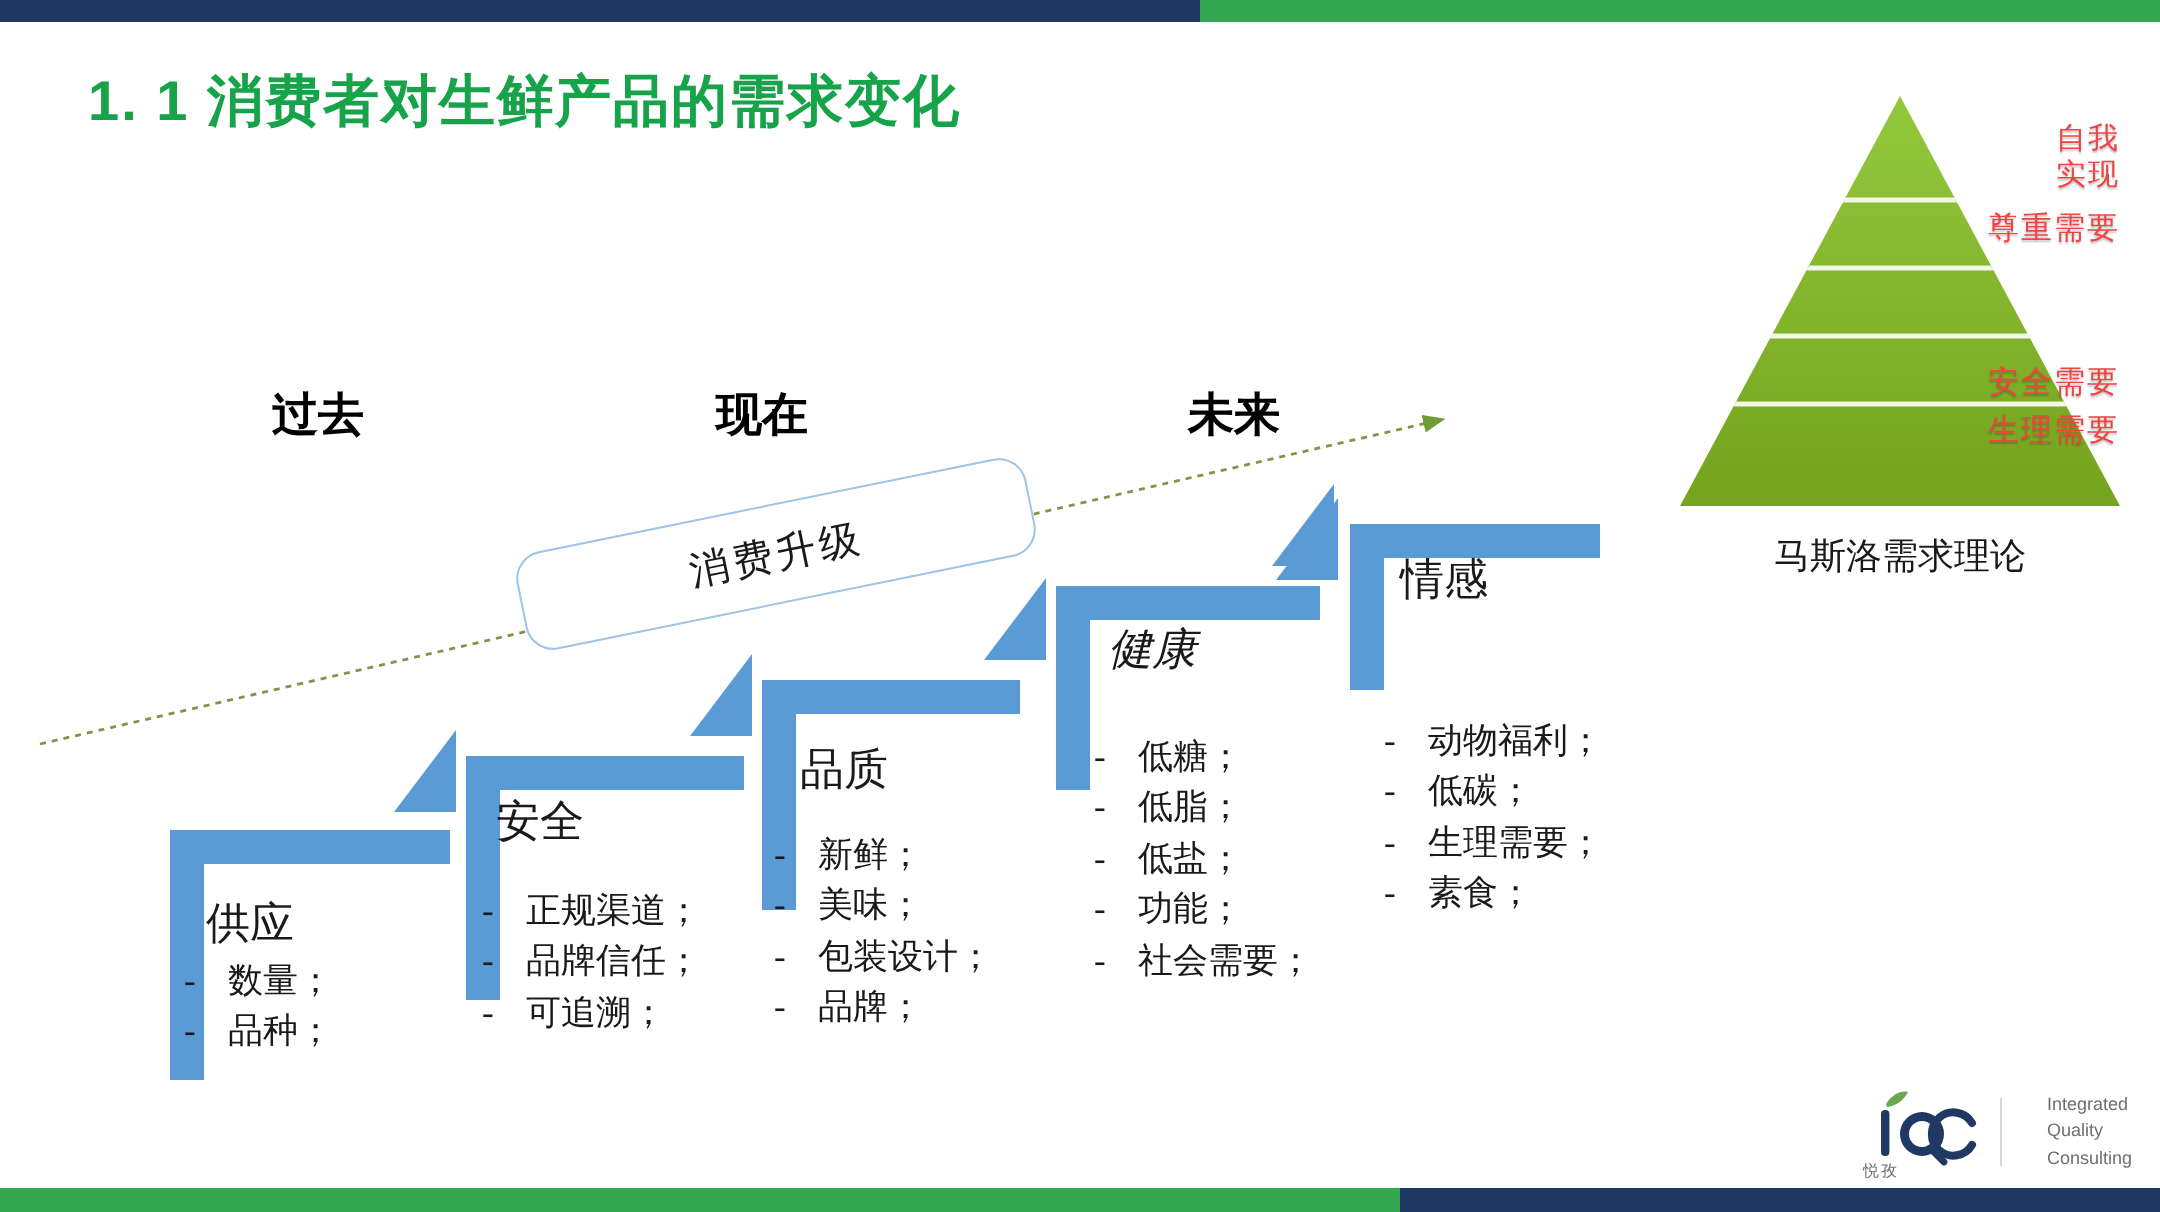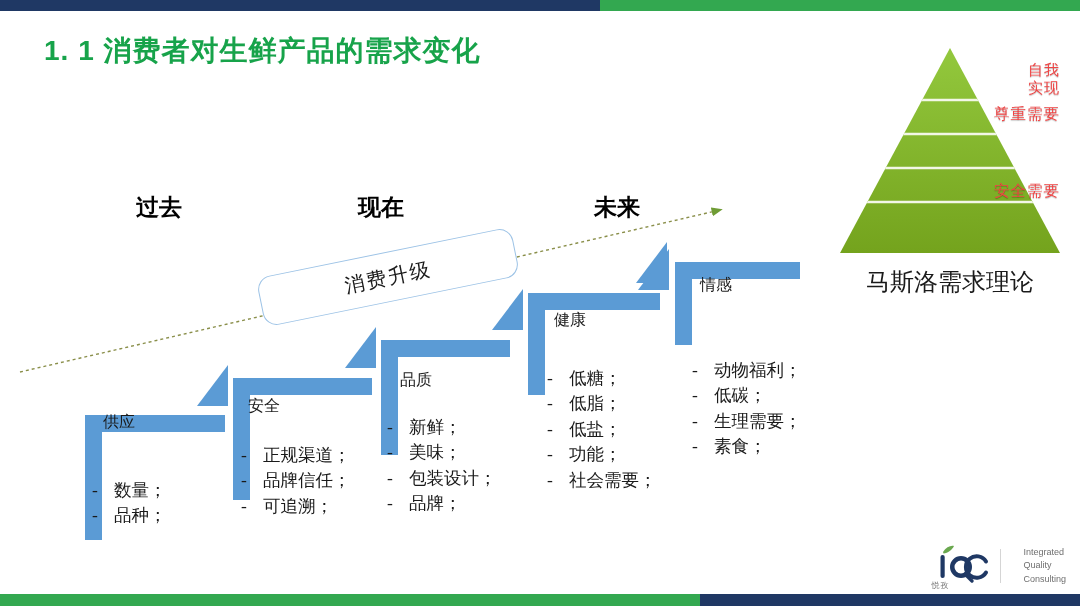--- a/index.html
+++ b/index.html
@@ -50,42 +50,42 @@
   .upgrade-banner span{
     font-size:20px;color:#1a1a1a;letter-spacing:2px;
     font-family:"Liberation Serif","DejaVu Serif",serif;
   }
 
   
   .stairs{position:absolute;left:0;top:0;width:1080px;height:606px;pointer-events:none;}
 
   
   .step-title{
-    position:absolute;font-size:16px;color:#1a1a1a;white-space:nowrap;
+    position:absolute;font-size:22px;color:#1a1a1a;white-space:nowrap;
     font-family:"Liberation Serif","DejaVu Serif",serif;
   }
   .bullets{
     position:absolute;font-size:17.5px;color:#1a1a1a;line-height:1.45;
     font-family:"Liberation Serif","DejaVu Serif",serif;white-space:nowrap;
   }
   .bullets .row{display:flex;}
   .bullets .dash{width:22px;flex:none;}
 
   
-  .t1{left:103px;top:412px;text-align:center;}   .b1{left:92px;top:478px;}
+  .t1{left:103px;top:447px;text-align:center;}   .b1{left:92px;top:478px;}
   .t2{left:248px;top:396px;font-family:Liberation Mono, monospace;}   .b2{left:241px;top:443px;}
   .t3{left:400px;top:370px;}   .b3{left:387px;top:415px;}
-  .t4{left:554px;top:310px;}   .b4{left:547px;top:366px;}
+  .t4{left:554px;top:310px;font-style:italic;}   .b4{left:547px;top:366px;}
   .t5{left:700px;top:275px;}   .b5{left:692px;top:358px;}
 
   
   .pyramid{position:absolute;left:840px;top:48px;width:220px;height:205px;}
   .pyr-label{
     position:absolute;left:840px;top:266px;width:220px;text-align:center;
-    font-size:24px;color:#1a1a1a;
+    font-size:18px;color:#1a1a1a;
     font-family:"Liberation Serif","DejaVu Serif",serif;white-space:nowrap;
   }
   .pyr-text{
     position:absolute;width:100%;text-align:right;color:#ef4444;
     font-size:15.5px;letter-spacing:1px;
     font-family:"Liberation Serif","DejaVu Serif",serif;
     text-shadow:0 1px 1px rgba(0,0,0,.25);pointer-events:none;
   }
   .pyr-t0{top:14px;line-height:1.18;font-size:15px;}
   .pyr-t1{top:56px;} .pyr-t2{top:90px;} .pyr-t3{top:133px;} .pyr-t4{top:157px;}
@@ -264,20 +264,21 @@
         <line x1="0" y1="120" x2="220" y2="120"></line>
         <line x1="0" y1="154" x2="220" y2="154"></line>
       </g>
     </svg>
     <div class="pyr-text pyr-t0">
       <div>自我</div>
       <div>实现</div>
     </div>
     <div class="pyr-text pyr-t1">尊重需要</div>
     <div class="pyr-text pyr-t3">安全需要</div>
+    <div class="pyr-text pyr-t4">生理需要</div>
   </div>
   <div class="pyr-label">马斯洛需求理论</div>
 
   <div class="logo">
     <div class="logo-mark">
       <svg width="60" height="40" viewBox="0 0 60 40">
         <path d="M12,8 C15,3 20,1 23,2 C21,6 17,9 12.5,9.5 Z" fill="#6aa84f"></path>
         <rect x="9.5" y="11" width="4.2" height="23" rx="2" fill="#1f3864"></rect>
         <path d="M30,12 a11,11 0 1,0 0,22 a11,11 0 1,0 0,-22 M30,16.5 a6.5,6.5 0 1,1 0,13 a6.5,6.5 0 1,1 0,-13" fill="#1f3864"></path>
         <path d="M34,30 L41,37" stroke="#1f3864" stroke-width="3.4" stroke-linecap="round"></path>

